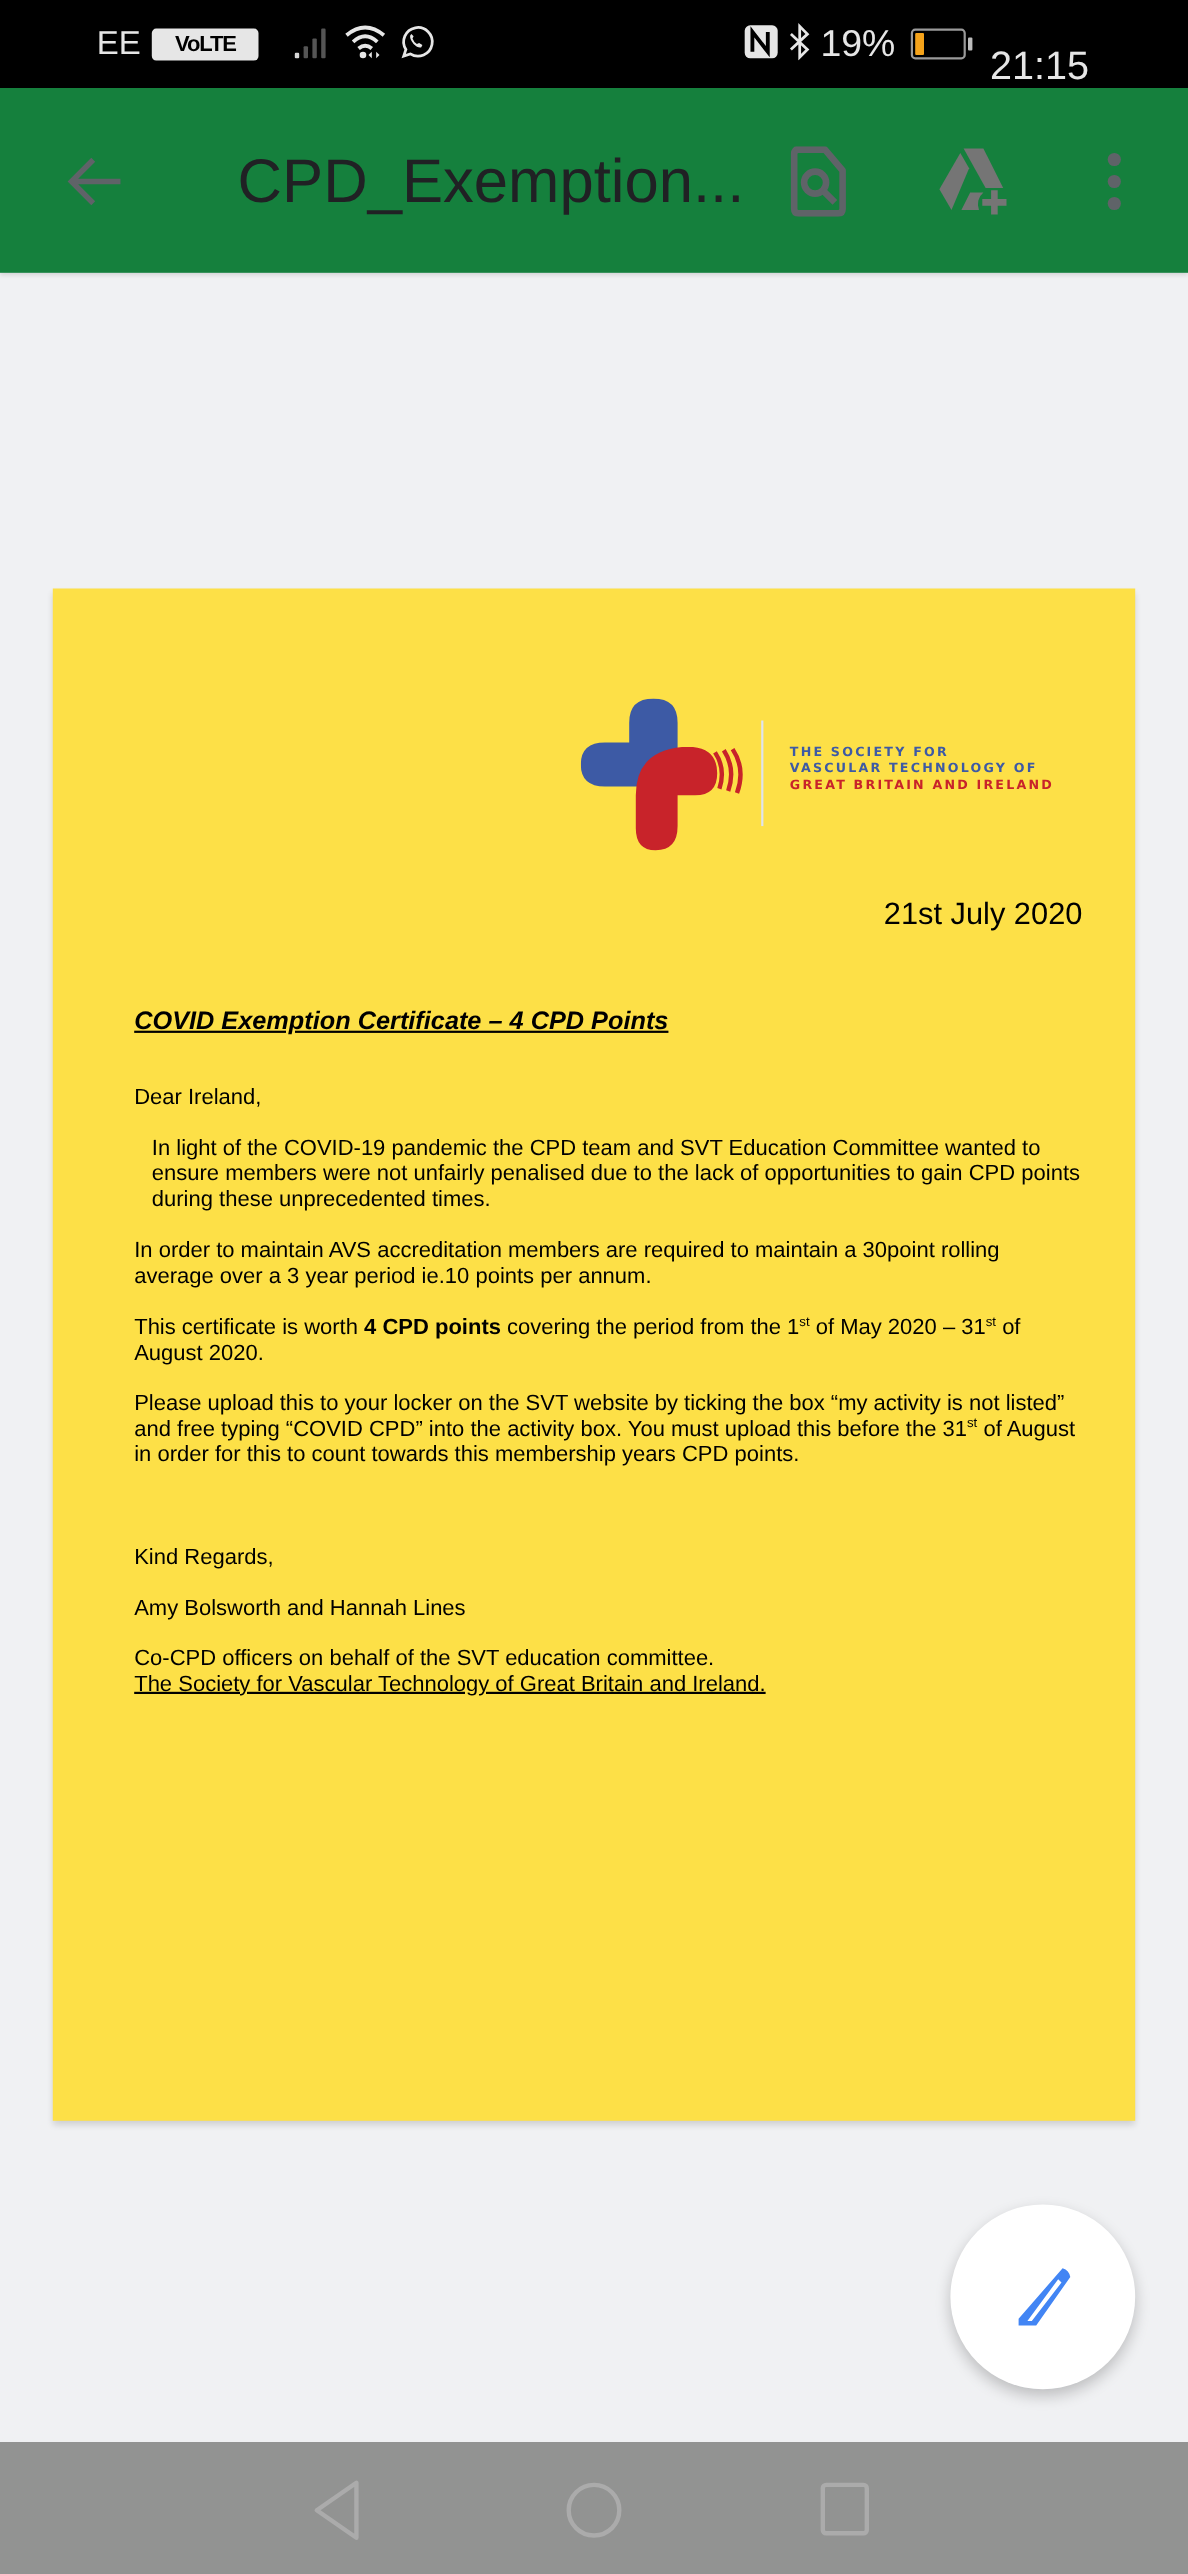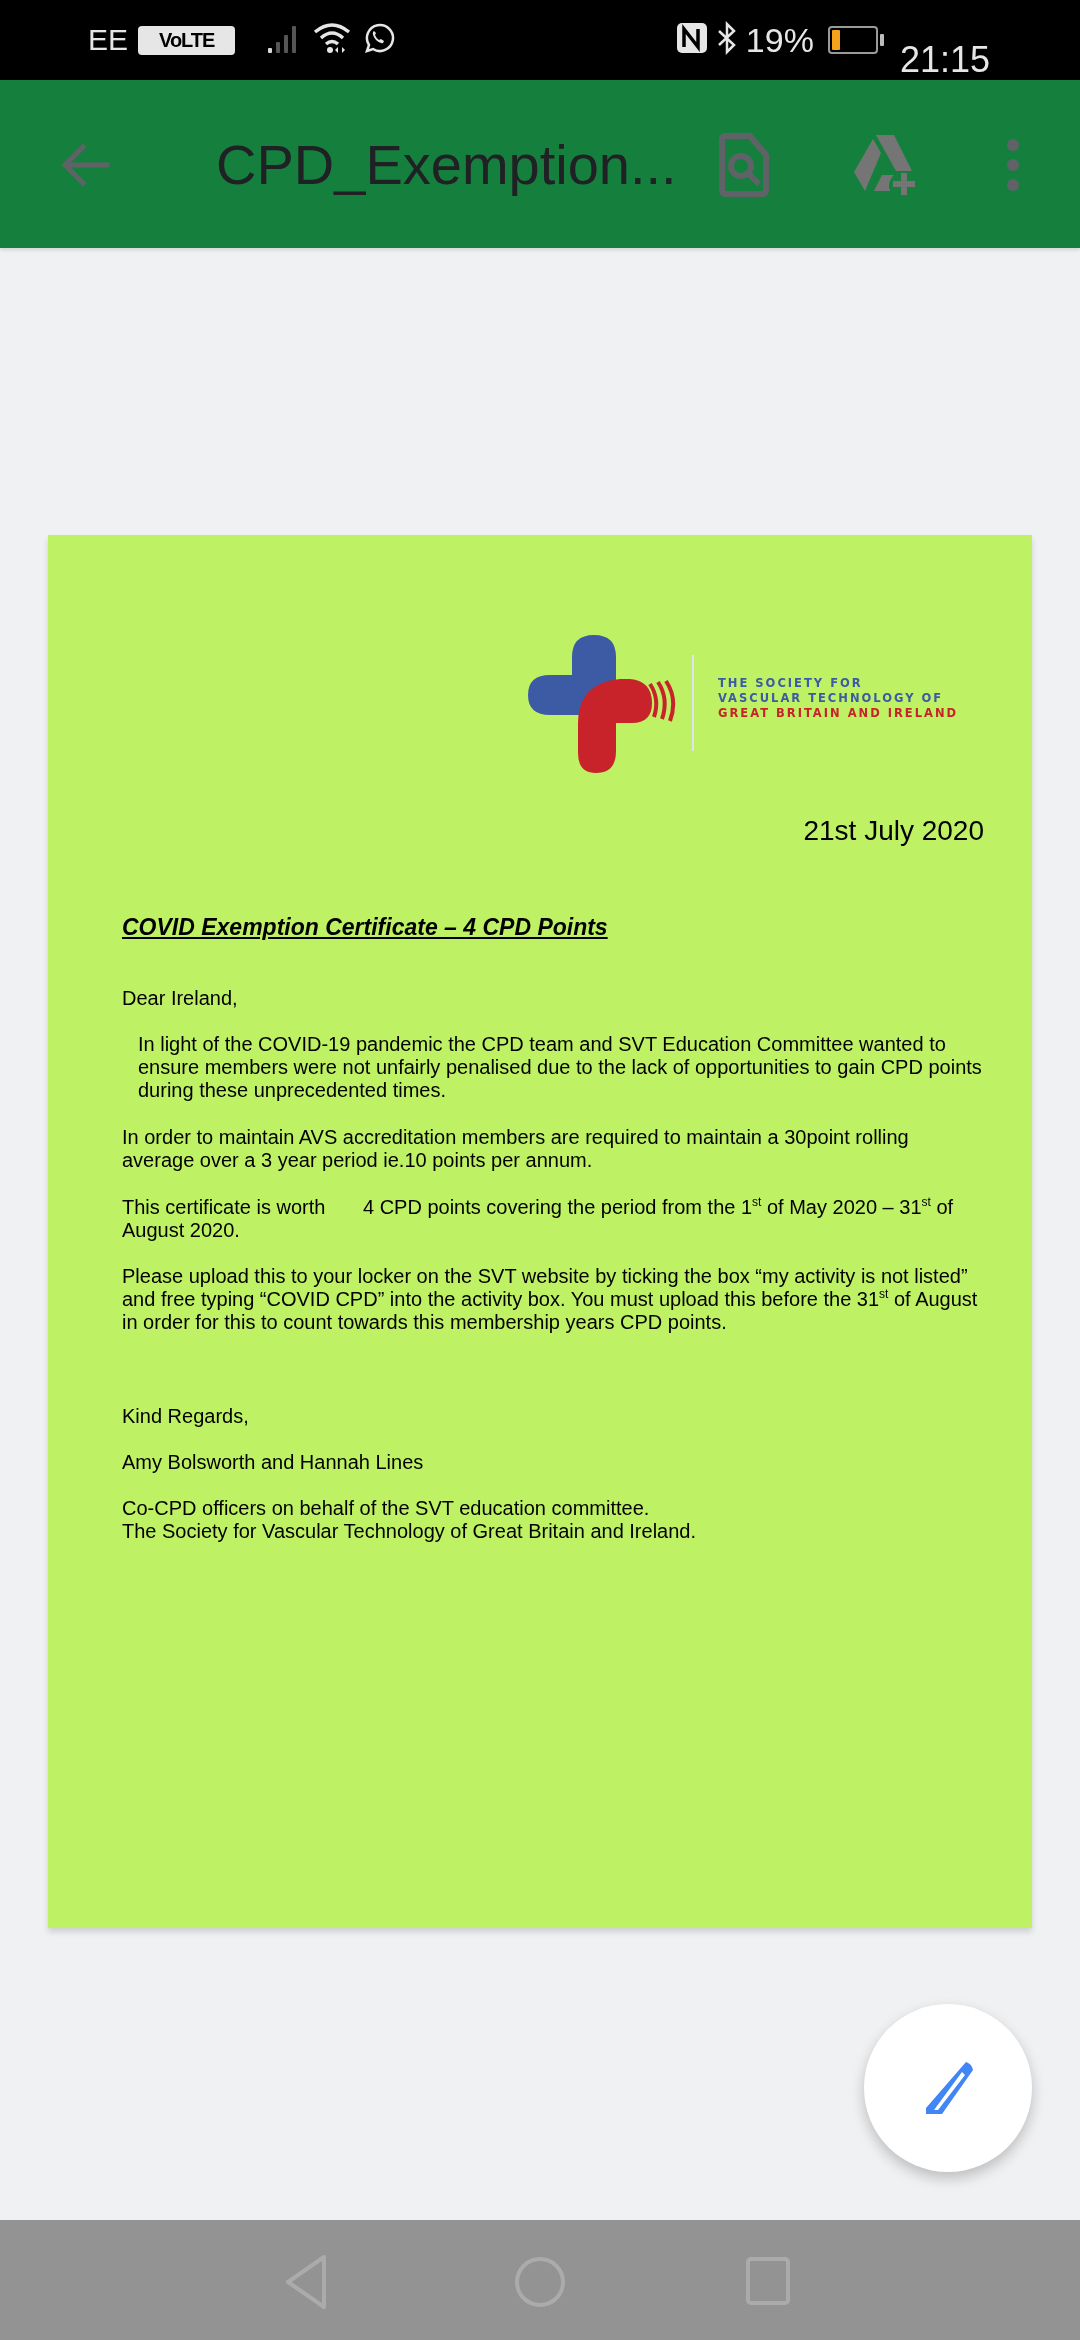--- a/index.html
+++ b/index.html
@@ -26,35 +26,35 @@
   .app-bar {
     position:absolute; left:0; top:80px; width:1080px; height:168px; background:#15803d;
     box-shadow:0 2px 4px rgba(0,0,0,0.12);
   }
   .back-btn { position:absolute; left:50px; top:50px; width:70px; height:70px; display:flex; align-items:center; justify-content:center; }
   .doc-title { position:absolute; left:216px; top:50px; font-size:56px; color:#202124; line-height:70px; }
   .icon-btn { position:absolute; top:50px; width:70px; height:70px; display:flex; align-items:center; justify-content:center; }
 
   
   .page {
-    position:absolute; left:48px; top:535px; width:984px; height:1393px; background:#bef264;
+    position:absolute; left:48px; top:535px; width:984px; height:1393px; background:#fde047;
     box-shadow:0 4px 6px rgba(0,0,0,0.14);
   }
   .logo { position:absolute; left:480px; top:100px; width:460px; height:140px; }
   .logo-divider { position:absolute; left:644px; top:120px; width:2px; height:96px; background:#dfe3ec; }
   .logo-text { position:absolute; left:670px; top:141px; font-weight:bold; font-size:11.5px; letter-spacing:2px; line-height:15px; font-family:"DejaVu Sans", sans-serif; }
   .logo-text .blue { color:#3d5aa5; }
   .logo-text .red { color:#c8232a; }
 
   .doc-body { position:absolute; left:74px; top:0; width:860px; color:#000; font-size:20px; line-height:23px; }
   .doc-date { position:absolute; right:-2px; top:284px; font-size:28px; white-space:nowrap; }
   .doc-heading { position:absolute; left:0; top:381px; font-size:23px; font-weight:bold; font-style:italic; text-decoration:underline; white-space:nowrap; }
   .para { position:absolute; left:0; width:860px; margin:0; }
   .para sup { font-size:12px; line-height:0; vertical-align:super; }
-  .bold { font-weight:normal;margin-left:32px; }
+  .bold { font-weight:bold; }
 
   
   .fab {
     position:absolute; left:864px; top:2004px; width:168px; height:168px; border-radius:50%;
     background:#fff; box-shadow:0 6px 14px rgba(0,0,0,0.22); display:flex; align-items:center; justify-content:center;
   }
 
   
   .nav-bar { position:absolute; left:0; top:2220px; width:1080px; height:120px; background:#929392; }
   .nav-btn { position:absolute; top:30px; width:70px; height:64px; display:flex; align-items:center; justify-content:center; }
@@ -168,21 +168,21 @@
 
     <p class="para" style="top:452px;">Dear Ireland,</p>
     <p class="para" style="top:498px;margin-left:16px;">In light of the COVID-19 pandemic the CPD team and SVT Education Committee wanted to ensure members were not unfairly penalised due to the lack of opportunities to gain CPD points during these unprecedented times.</p>
     <p class="para" style="top:591px;">In order to maintain AVS accreditation members are required to maintain a 30point rolling average over a 3 year period ie.10 points per annum.</p>
     <p class="para" style="top:661px;"><span>This certificate is worth </span><span class="bold">4 CPD points</span><span> covering the period from the 1</span><sup>st</sup><span> of May 2020 – 31</span><sup>st</sup><span> of August 2020.</span></p>
     <p class="para" style="top:730px;"><span>Please upload this to your locker on the SVT website by ticking the box “my activity is not listed” and free typing “COVID CPD” into the activity box. You must upload this before the 31</span><sup>st</sup><span> of August in order for this to count towards this membership years CPD points.</span></p>
 
     <p class="para" style="top:870px;">Kind Regards,</p>
     <p class="para" style="top:916px;">Amy Bolsworth and Hannah Lines</p>
     <p class="para" style="top:962px;">Co-CPD officers on behalf of the SVT education committee.</p>
-    <p class="para" style="top:985px;">The Society for Vascular Technology of Great Britain and Ireland.</p>
+    <p class="para" style="top:985px;text-decoration:underline;">The Society for Vascular Technology of Great Britain and Ireland.</p>
   </div>
 </div>
 
 <div class="fab">
   <svg width="60" height="60" viewBox="0 0 60 60">
     <path id="fab-pencil" d="M48 4 Q54 6 55 12 L24 56 L8 56 L8 50 Z M44 14 L16 52 L20 52 L47 17 Z" fill-rule="evenodd" fill="#4285f4"></path>
   </svg>
 </div>
 
 <div class="nav-bar">

